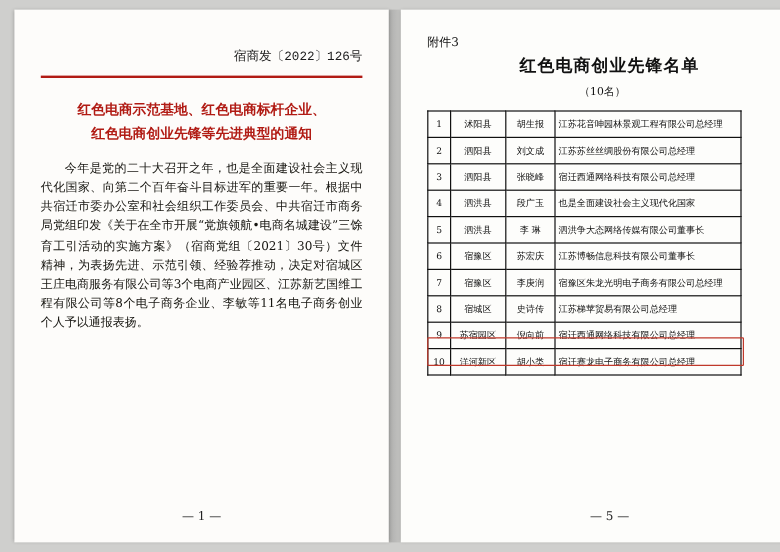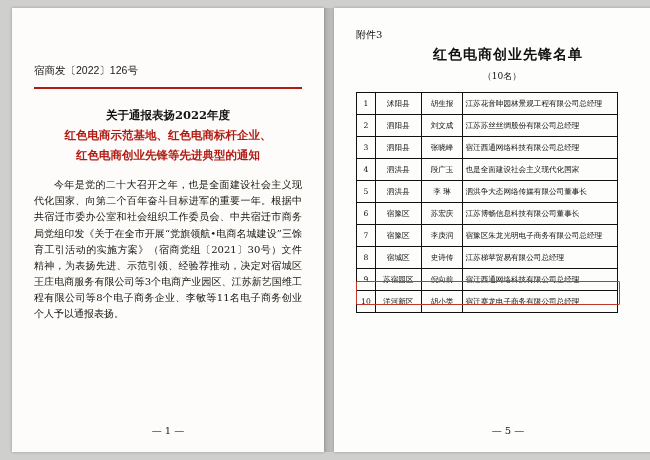--- a/index.html
+++ b/index.html
@@ -41,25 +41,25 @@
     text-align: center;
     color: #b11b14;
     font-family: "DejaVu Serif", serif;
     font-weight: bold;
     font-size: 25px;
     letter-spacing: 1px;
     margin-top: 22px;
     text-shadow: 0 0 1px rgba(177,27,20,0.4);
   }
   .doc-number {
-    text-align: left;
-    font-family: Liberation Sans, sans-serif;
+    text-align: right;
+    font-family: Liberation Mono, monospace;
     font-size: 10.5px;
     color: #1b1b1b;
-    margin-top: 28px;
+    margin-top: 4px;
   }
   .red-rule {
     height: 1.6px;
     background: #b11b14;
     margin-top: 9px;
   }
   .notice-title {
     text-align: center;
     font-family: "DejaVu Serif", serif;
     font-weight: bold;
@@ -194,21 +194,20 @@
 </head>
 <body>
 
 <div class="page">
 
   <div class="sheet-left">
     <div class="inner">
       <div class="doc-number">宿商发〔2022〕126号</div>
       <div class="red-rule"></div>
       <div class="notice-title">
-        <div class="l1">关于通报表扬2022年度</div>
         <div class="l2">红色电商示范基地、红色电商标杆企业、</div>
         <div class="l3">红色电商创业先锋等先进典型的通知</div>
       </div>
       <div class="body-text">
         <p class="indent">今年是党的二十大召开之年，也是全面建设社会主义现代化国家、向第二个百年奋斗目标进军的重要一年。根据中共宿迁市委办公室和社会组织工作委员会、中共宿迁市商务局党组印发《关于在全市开展“党旗领航•电商名城建设”三馀育工引活动的实施方案》（宿商党组〔2021〕30号）文件精神，为表扬先进、示范引领、经验荐推动，决定对宿城区王庄电商服务有限公司等3个电商产业园区、江苏新艺国维工程有限公司等8个电子商务企业、李敏等11名电子商务创业个人予以通报表扬。</p>
       </div>
     </div>
     <div class="page-num-left">— 1 —</div>
   </div>
 

